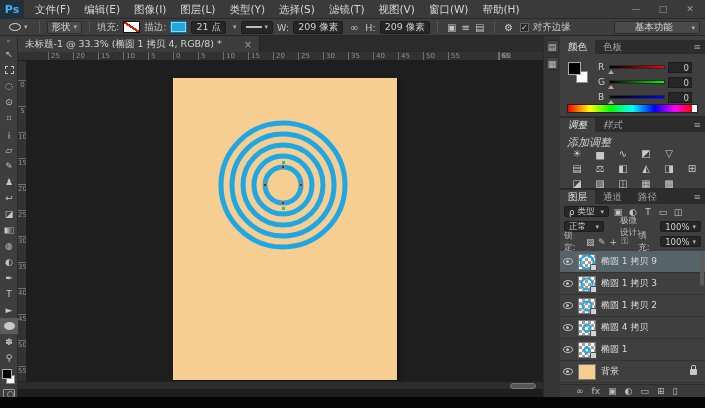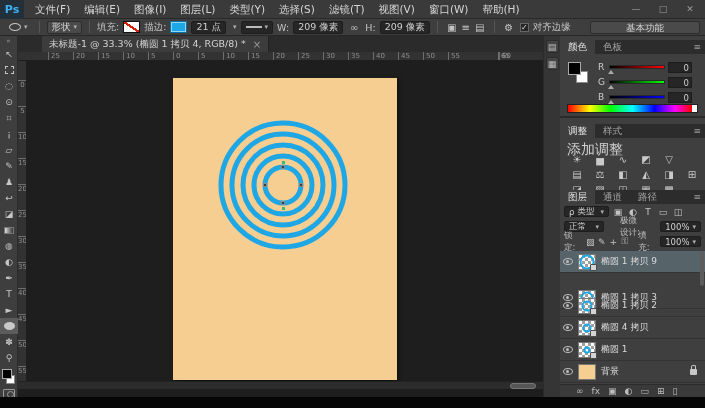--- a/index.html
+++ b/index.html
@@ -20,40 +20,40 @@
   .oval-ico { width:12px; height:8px; border:1px solid #C4C4C4; border-radius:50%; display:inline-block; }
   .dd-arrow { color:#AFAFAF; font-size:7px; margin-left:3px; }
   .combo { background:#4A4A4A; border:1px solid #2C2C2C; border-radius:2px; height:13px; display:flex; align-items:center; padding:0 4px; color:#D6D6D6; }
   .well { background:#262626; border:1px solid #1D1D1D; border-radius:2px; height:13px; display:flex; align-items:center; padding:0 4px; color:#CFCFCF; }
   .ob-label { color:#C2C2C2; }
   .swatch-nofill { width:17px; height:12px; border:1px solid #111; background:linear-gradient(to top right,#fff 44%,#D81E06 44%,#D81E06 56%,#fff 56%); }
   .swatch-stroke { width:17px; height:12px; border:1px solid #0E6FA0; background:#1EA7E4; box-shadow:inset 0 0 0 1px #8ED9F8; }
   .line-ico { width:16px; height:2px; background:#BBB; display:inline-block; }
   .ob-ico { color:#C4C4C4; font-size:10px; width:14px; text-align:center; }
   .checkbox { width:9px; height:9px; background:#262626; border:1px solid #666; color:#DDD; font-size:8px; line-height:8px; text-align:center; }
-  #workspace-btn { position:absolute; right:5px; top:2px; width:110px; height:13px;flex-direction:column; }
+  #workspace-btn { position:absolute; right:5px; top:2px; width:86px; height:13px; }
 
   
   #toolbar { position:absolute; left:0; top:36px; width:18px; height:361px; background:#3E3E3E; border-right:1px solid #2B2B2B; }
   #tb-collapse { height:10px; text-align:center; color:#9A9A9A; font-size:7px; line-height:10px; }
   .tool { width:18px; height:16px; display:flex; align-items:center; justify-content:center; color:#C6C6C6; font-size:9px; }
   .tool.sel { background:#5C5C5C; }
   .icon-marquee { width:9px; height:8px; border:1px dashed #C6C6C6; }
   .icon-gradient { width:10px; height:7px; background:linear-gradient(90deg,#DDD,#333); border:1px solid #777; }
   .icon-ellipse { width:11px; height:8px; background:#C9C9C9; border-radius:50%; }
   #tb-colors { position:relative; width:18px; height:18px; margin-top:2px; }
   #bg-swatch { position:absolute; left:6px; top:7px; width:9px; height:9px; background:#FFF; border:1px solid #888; }
   #fg-swatch { position:absolute; left:2px; top:1px; width:10px; height:10px; background:#000; border:1px solid #AAA; }
   .tb-mask { width:12px; height:9px; border:1px solid #999; border-radius:1px; margin:3px auto 0; position:relative; }
   .tb-mask::after { content:""; position:absolute; left:3px; top:1px; width:5px; height:5px; border:1px solid #999; border-radius:50%; }
   .tb-screen { width:10px; height:8px; border:1px solid #999; border-radius:1px; margin:4px auto 0; }
 
   
   #tabbar { position:absolute; left:18px; top:36px; width:525px; height:16px; background:#2B2B2B; display:flex; }
-  #doc-tab { background:#3C3C3C; border-right:1px solid #222; height:16px; display:flex; align-items:center; padding:0 7px; gap:7px; font-size:9.5px; color:#D2D2D2;margin-left:24px; }
+  #doc-tab { background:#3C3C3C; border-right:1px solid #222; height:16px; display:flex; align-items:center; padding:0 7px; gap:22px; font-size:9.5px; color:#D2D2D2; }
   #tab-close { color:#9A9A9A; font-size:10px; }
   #ruler-corner { position:absolute; left:18px; top:52px; width:9px; height:9px; background:#323232; border-right:1px solid #222; border-bottom:1px solid #222; }
   #ruler-h { position:absolute; left:18px; top:52px; width:525px; height:9px; background:#323232; border-bottom:1px solid #1E1E1E; overflow:hidden; }
   #ruler-h .rl { position:absolute; top:0; font-size:7px; color:#8F8F8F; border-left:1px solid #6E6E6E; padding-left:2px; height:9px; line-height:9px; }
   #ruler-v { position:absolute; left:18px; top:61px; width:9px; height:320px; background:#323232; border-right:1px solid #1E1E1E; overflow:hidden; }
   #ruler-v .rl { position:absolute; left:0; width:9px; font-size:7px; color:#8F8F8F; border-top:1px solid #6E6E6E; text-align:center; }
   #viewport { position:absolute; left:27px; top:61px; width:516px; height:320px; background:#1E1E1E; overflow:hidden; }
   #canvas { position:absolute; left:146px; top:17px; width:224px; height:302px; background:#F6CE92; box-shadow:2px 2px 4px rgba(0,0,0,.55); }
   #canvas svg { position:absolute; left:0; top:0; }
   .anchor { position:absolute; width:4px; height:4px; background:#3C3C3C; border:1px solid #8A8A8A; }
@@ -82,21 +82,21 @@
   #fgbg .fgs { position:absolute; left:0; top:0; width:13px; height:13px; background:#000; border:1px solid #AAA; }
   .chan-row { position:absolute; left:38px; width:102px; height:12px; display:flex; align-items:center; gap:3px; }
   .chan-label { width:8px; font-size:9px; color:#CCC; }
   .chan-track { width:56px; height:4px; border:1px solid #2A2A2A; position:relative; }
   .chan-track .kn { position:absolute; left:-2px; top:4px; width:0; height:0; border-left:3px solid transparent; border-right:3px solid transparent; border-bottom:4px solid #AAA; }
   .chan-val { width:24px; height:11px; background:#262626; border:1px solid #1D1D1D; font-size:8.5px; color:#CCC; text-align:right; padding-right:2px; line-height:10px; }
   #spectrum { position:absolute; left:7px; top:64px; width:131px; height:9px; border:1px solid #222;
     background:linear-gradient(90deg,#F00,#FF0 17%,#0F0 33%,#0FF 50%,#00F 67%,#F0F 83%,#F00 96%,#FFF 96%); }
 
   
-  #adj-title { position:absolute; left:7px; top:17px; font-size:14px; color:#CFCFCF; }
+  #adj-title { position:absolute; left:7px; top:17px; font-size:11px; color:#CFCFCF; }
   .adj-row { position:absolute; left:10px; width:130px; display:flex; gap:9px; }
   .adj-ico { width:14px; height:13px; color:#C9C9C9; font-size:10px; text-align:center; line-height:13px; }
 
   
   .lp-row { position:absolute; left:0; width:145px; display:flex; align-items:center; gap:3px; padding:0 4px; font-size:8.5px; color:#BFBFBF; }
   .lp-ico { color:#C4C4C4; font-size:9px; width:12px; text-align:center; }
   .layer-row { position:absolute; left:0; width:145px; height:22px; display:flex; align-items:center; gap:5px; border-bottom:1px solid #343434; padding-left:3px; }
   .layer-row.sel { background:#566369; }
   .eye { width:10px; height:7px; border:1px solid #BDBDBD; border-radius:50%; position:relative; flex:none; }
   .eye::after { content:""; position:absolute; left:2px; top:1px; width:3px; height:3px; background:#BDBDBD; border-radius:50%; }
@@ -336,21 +336,21 @@
             <span class="chan-label">B</span>
             <div class="chan-track" style="background: linear-gradient(90deg, rgb(0, 0, 0), rgb(0, 0, 255));">
               <div class="kn"></div>
             </div>
             <div class="chan-val">0</div>
           </div>
         </div>
       <div id="spectrum"></div>
     </div>
 
-    <div class="pgroup" id="pg-adj" style="top:88px;height:72px;">
+    <div class="pgroup" id="pg-adj" style="top:82px;height:72px;font-style:italic;">
       <div class="ptabs" id="adj-tabs">
           <div class="ptab active">调整</div>
           <div class="ptab">样式</div>
           <div class="pmenu">≡</div>
         </div>
       <div id="adj-title">添加调整</div>
       <div id="adj-rows">
           <div class="adj-row" style="top: 29px;">
             <div class="adj-ico">☀</div>
             <div class="adj-ico">▅</div>
@@ -420,21 +420,21 @@
         </div>
       <div id="layer-list">
           <div class="layer-row sel" style="top: 61px;">
             <span class="eye"></span>
             <div class="thumb">
               <div class="ring" style="width: 15px; height: 15px;"></div>
               <span class="thumb-badge"></span>
             </div>
             <span class="layer-name">椭圆 1 拷贝 9</span>
           </div>
-          <div class="layer-row" style="top: 97px;">
+          <div class="layer-row" style="top: 83px;">
             <span class="eye"></span>
             <div class="thumb">
               <div class="ring" style="width: 13px; height: 13px;"></div>
               <span class="thumb-badge"></span>
             </div>
             <span class="layer-name">椭圆 1 拷贝 3</span>
           </div>
           <div class="layer-row" style="top: 105px;">
             <span class="eye"></span>
             <div class="thumb">

